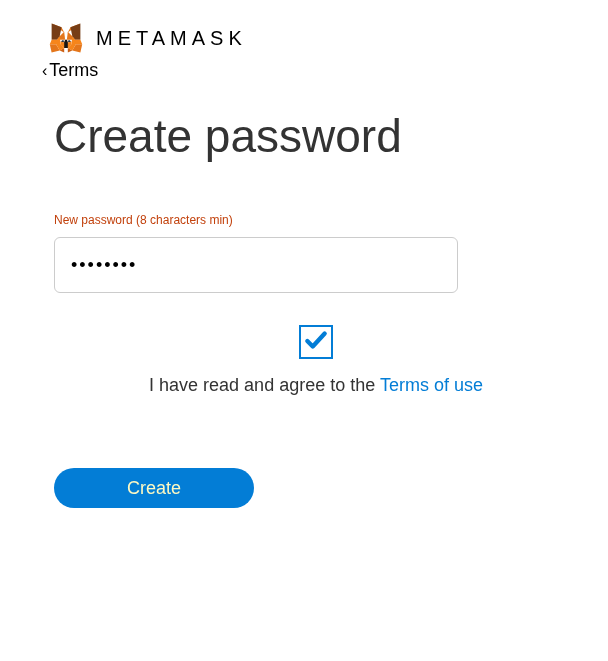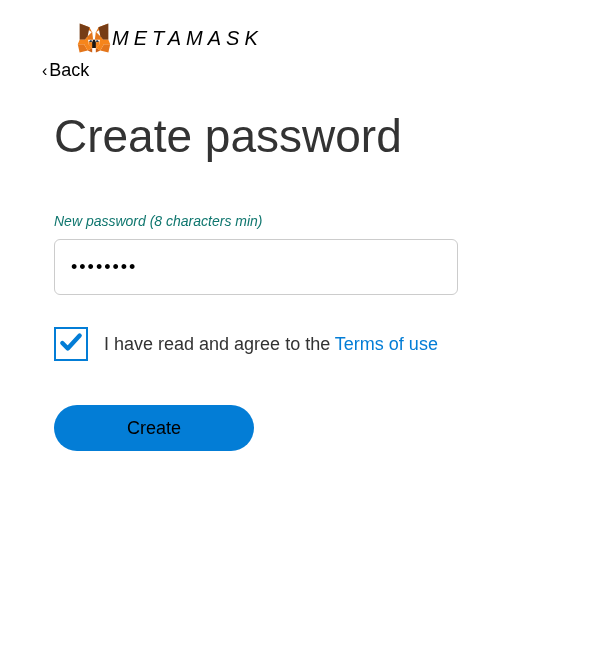--- a/index.html
+++ b/index.html
@@ -4,60 +4,61 @@
   <style>
     * { box-sizing: border-box; margin: 0; padding: 0; }
     body {
       width: 608px;
       height: 661px;
       font-family: -apple-system, BlinkMacSystemFont, 'Segoe UI', Helvetica, Arial, sans-serif;
       background: #fff;
       color: #000;
       padding: 0;
     }
-    .header { display: flex; align-items: center; padding: 20px 0 0 76px; gap: 0; font-style: italic; }
+    .header { display: flex; align-items: center; padding: 20px 0 0 48px; gap: 12px; }
     .logo-icon { width: 36px; height: 36px; }
     .brand { font-size: 20px; letter-spacing: 5px; font-weight: 400; color: #000; }
     .back { padding: 4px 0 0 42px; }
     .back-link { font-size: 18px; color: #000; cursor: pointer; display: inline-flex; align-items: center; }
     .back-chevron { font-size: 16px; margin-right: 2px; }
     .content { padding: 28px 30px 0 54px; }
     .page-title { font-size: 46px; font-weight: 400; color: #333; margin-bottom: 50px; }
     .field { margin-bottom: 28px; }
-    .field-label { font-size: 14px; color: #0f766e; margin-bottom: 10px; display: block; font-style: italic; }
+    .field-label { font-size: 12px; color: #c2410c; margin-bottom: 10px; display: block; }
     .text-input {
       width: 404px;
       height: 56px;
       border: 1px solid #ccc;
       border-radius: 6px;
       padding: 0 16px;
       font-size: 18px;
       letter-spacing: 2px;
       color: #000;
     }
-    .terms-row { display: flex; align-items: center; gap: 16px; margin-top: 32px; margin-bottom: 44px; }
+    .terms-row { display: flex; align-items: center; gap: 16px; margin-top: 32px; margin-bottom: 44px; flex-direction: column; }
     .checkbox {
       width: 34px; height: 34px;
       border: 2px solid #037DD6;
       display: flex; align-items: center; justify-content: center;
       cursor: pointer;
       flex-shrink: 0;
     }
     .checkmark { color: #037DD6; }
     .terms-text { font-size: 18px; color: #333; }
     .terms-link { color: #037DD6; cursor: pointer; }
     .create-btn {
       width: 200px;
-      height: 46px;
+      height: 40px;
       background: #037DD6;
-      color: #000000;
+      color: #fef9c3;
       border: none;
       border-radius: 28px;
       font-size: 18px;
       cursor: pointer;
+      margin-top: 28px;
     }
   </style>
 </head>
 <body>
 
 <div class="header">
   <span class="logo-icon">
     <svg viewBox="0 0 40 40" width="36" height="36">
       <polygon fill="#E2761B" points="36,4 22,14 25,8"></polygon>
       <polygon fill="#E4761B" points="4,4 18,14 15,8"></polygon>
@@ -78,21 +79,21 @@
       <polygon fill="#F6851B" points="21,22 22,25 26,24 26,27 22,31 18,31 14,27 14,24 18,25 19,22"></polygon>
       <polygon fill="#161616" points="18,25 19,22 21,22 22,25 22,31 18,31"></polygon>
     </svg>
   </span>
   <span class="brand">METAMASK</span>
 </div>
 
 <div class="back">
   <span class="back-link">
     <span class="back-chevron">‹</span>
-    <span>Back</span>
+    <span>Terms</span>
   </span>
 </div>
 
 <div class="content">
   <h1 class="page-title">Create password</h1>
 
   <div class="field">
     <label class="field-label">New password (8 characters min)</label>
     <input type="text" class="text-input" value="••••••••" style="">
   </div>

